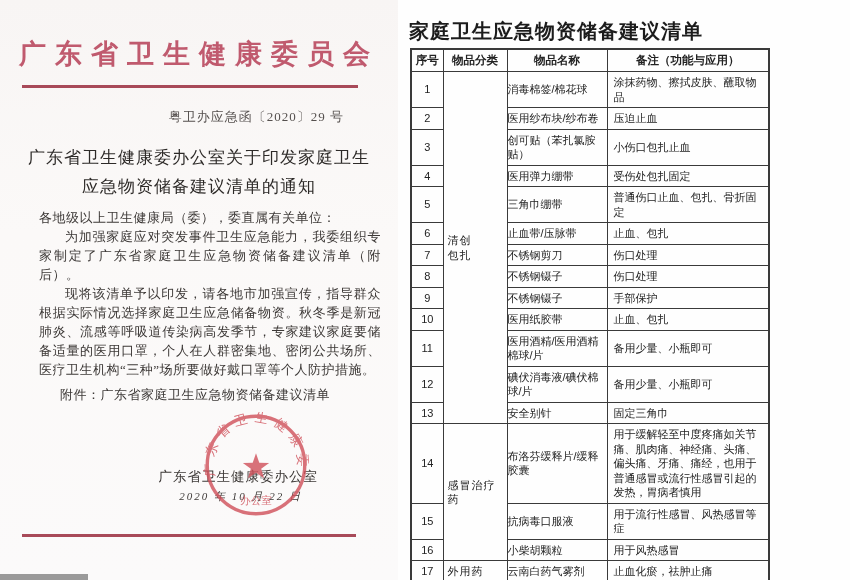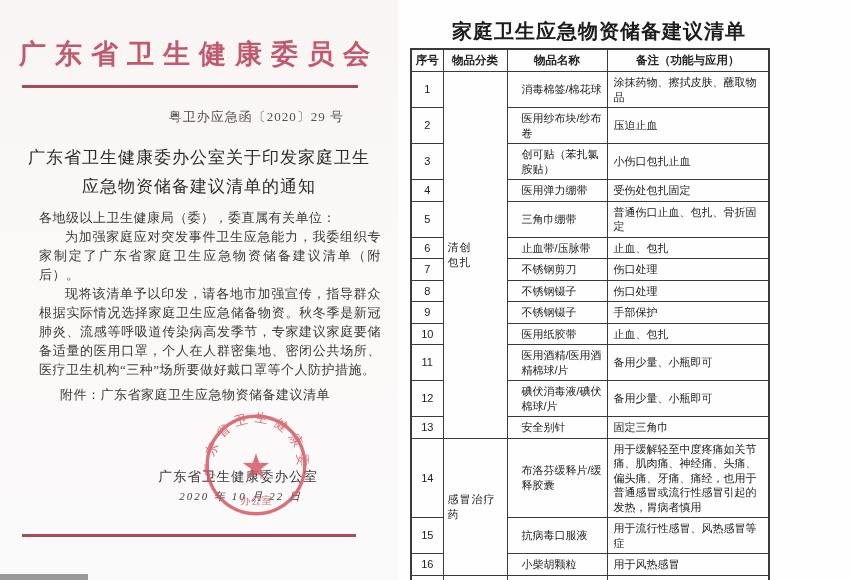--- a/index.html
+++ b/index.html
@@ -24,33 +24,33 @@
   .signature-line{position:absolute;left:0;top:468px;width:318px;text-align:right;
                   font-size:13.5px;color:#3c3836;letter-spacing:1px;}
   .date-line{position:absolute;left:0;top:489px;width:302px;text-align:right;
              font-size:11px;color:#3c3836;letter-spacing:2px;font-style:italic;}
   .seal{position:absolute;left:203px;top:412px;width:106px;height:106px;opacity:.8;}
   .red-rule-bottom{position:absolute;left:22px;top:534px;width:334px;height:3px;background:#a84a59;}
   .scan-artifact{position:absolute;left:0;top:574px;width:88px;height:6px;background:#9a9a9a;}
 
   
   .right-page{position:absolute;left:398px;top:0;width:452px;height:580px;background:#fefefe;}
-  .table-title{position:absolute;left:0;top:18px;width:380px;margin-left:11px;text-align:center;
+  .table-title{position:absolute;left:0;top:18px;width:380px;margin-left:11px;
                font-size:20px;font-weight:bold;color:#1c1c1c;letter-spacing:1px;
                font-family:"Liberation Sans","DejaVu Sans",sans-serif;}
   .supplies-table{position:absolute;left:12px;top:48px;width:358px;border-collapse:collapse;
                   table-layout:fixed;font-size:11px;color:#222;
                   font-family:"Liberation Sans","DejaVu Sans",sans-serif;}
   .supplies-table,.supplies-table th,.supplies-table td{border:1px solid #3a3a3a;}
   .supplies-table{border-width:2px;}
   .supplies-table th{font-size:11.5px;font-weight:bold;padding:3px 2px;text-align:center;}
   .supplies-table td{padding:3px 4px;vertical-align:middle;line-height:14.5px;}
   td.c-no{text-align:center;padding:3px 1px;}
   td.c-cat{text-align:left;white-space:pre-line;letter-spacing:1px;}
-  td.c-name{text-align:left;padding-left:14px;}
+  td.c-name{text-align:left;padding-left:0;}
   td.c-remark{text-align:left;padding-left:6px;}
 </style>
 </head>
 <body>
 
 <div id="canvas">
 
   <div class="left-page">
     <div class="agency-header">广东省卫生健康委员会</div>
     <div class="red-rule-top"></div>

